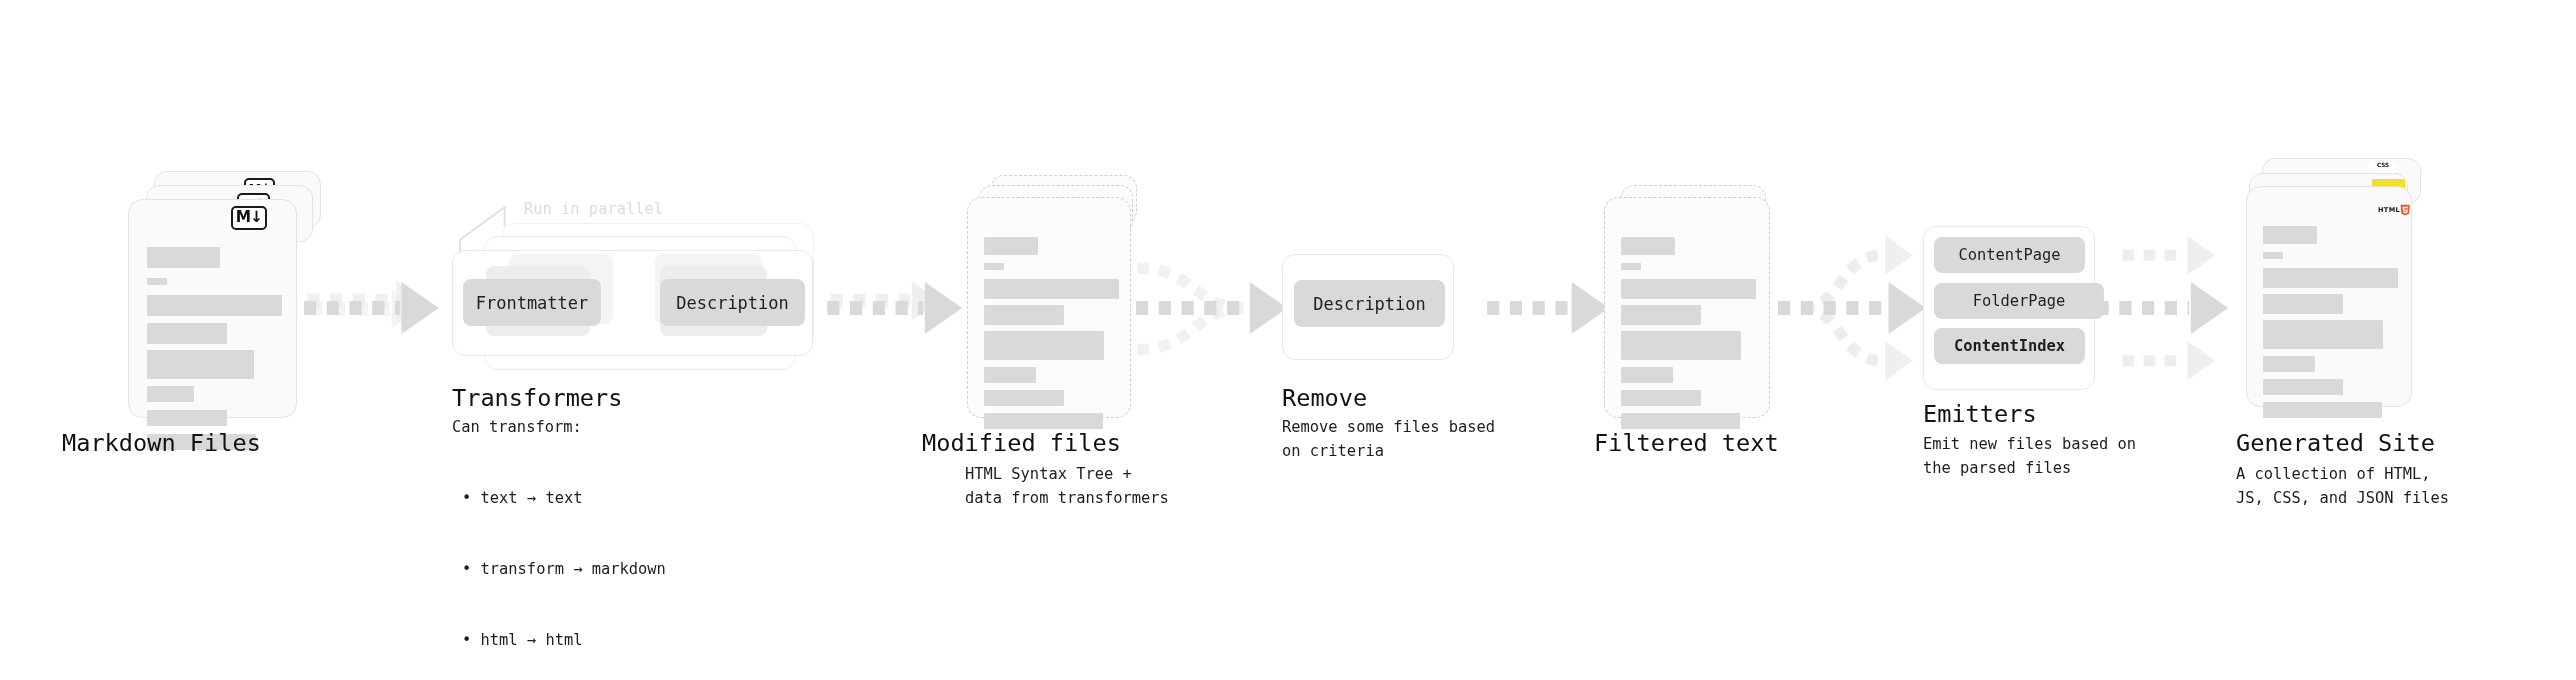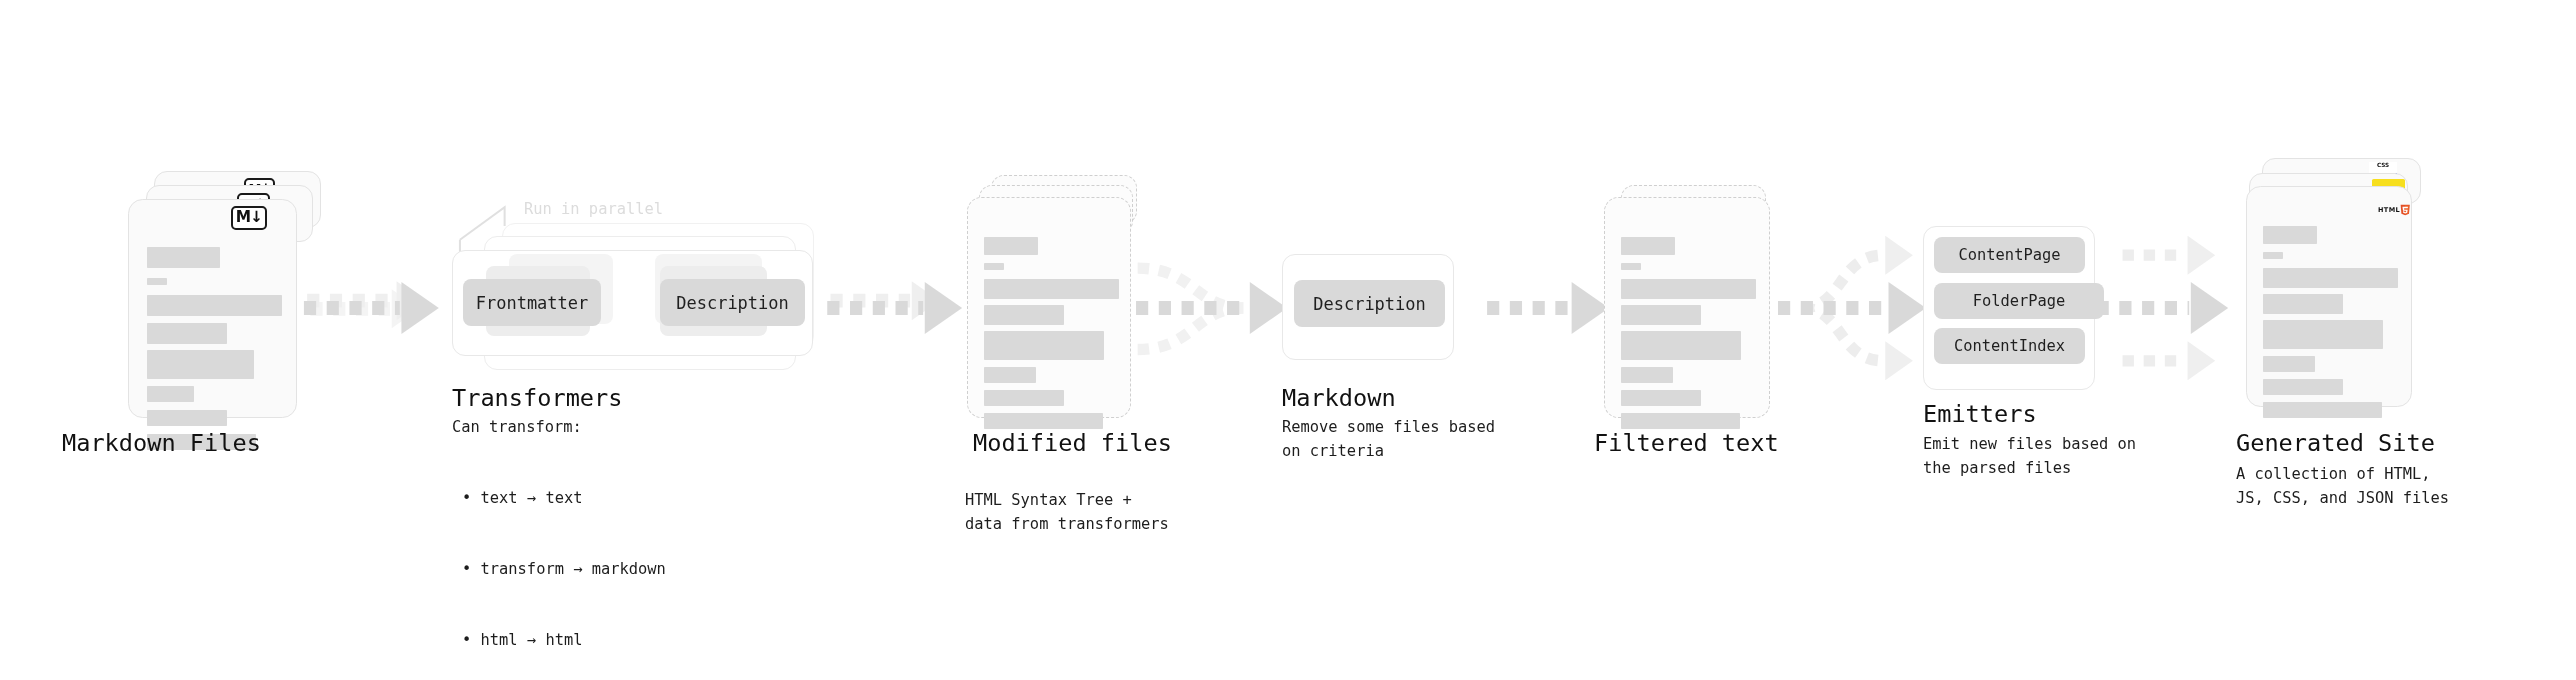--- a/index.html
+++ b/index.html
@@ -249,30 +249,30 @@
       <div class="bar" style="left:16.3px;top:39px;width:54px;height:18px;"></div>
       <div class="bar" style="left:16.3px;top:65px;width:19.5px;height:6.5px;"></div>
       <div class="bar" style="left:16.3px;top:81px;width:135px;height:19.5px;"></div>
       <div class="bar" style="left:16.3px;top:107px;width:80px;height:19.5px;"></div>
       <div class="bar" style="left:16.3px;top:133px;width:120px;height:29px;"></div>
       <div class="bar" style="left:16.3px;top:169px;width:52px;height:16.3px;"></div>
       <div class="bar" style="left:16.3px;top:192px;width:80px;height:16.3px;"></div>
       <div class="bar" style="left:16.3px;top:215px;width:119px;height:16.3px;"></div>
     </div>
 
-    <div class="title" style="left:973px;top:429px;">Modified files</div>
-    <div class="desc" style="left:965px;top:489px;">HTML Syntax Tree +
+    <div class="title" style="left:922px;top:429px;">Modified files</div>
+    <div class="desc" style="left:965px;top:463px;">HTML Syntax Tree +
 data from transformers</div>
   </div>
 
   <div>
     <div class="stagebox" style="left:1282px;top:254px;width:172px;height:106px;"></div>
     <div class="chip" style="left:1294px;top:280px;width:151px;height:47px;">Description</div>
 
-    <div class="title" style="left:1282px;top:384px;">Markdown</div>
+    <div class="title" style="left:1282px;top:384px;">Remove</div>
     <div class="desc" style="left:1282px;top:416px;">Remove some files based
 on criteria</div>
   </div>
 
   <div>
     <div class="card dashed" style="left:1621px;top:185px;width:145px;height:46px;border-radius:13px;"></div>
     <div class="card dashed" style="left:1604px;top:197px;width:166px;height:221px;">
       <div class="bar" style="left:16.3px;top:39px;width:54px;height:18px;"></div>
       <div class="bar" style="left:16.3px;top:65px;width:19.5px;height:6.5px;"></div>
       <div class="bar" style="left:16.3px;top:81px;width:135px;height:19.5px;"></div>
@@ -283,21 +283,21 @@
       <div class="bar" style="left:16.3px;top:215px;width:119px;height:16.3px;"></div>
     </div>
 
     <div class="title" style="left:1594px;top:429px;">Filtered text</div>
   </div>
 
   <div>
     <div class="stagebox" style="left:1923px;top:226px;width:172px;height:164px;"></div>
     <div class="chip" style="left:1934px;top:237px;width:151px;height:36px;font-size:15.4px;">ContentPage</div>
     <div class="chip" style="left:1934px;top:283px;width:170px;height:36px;font-size:15.4px;">FolderPage</div>
-    <div class="chip" style="left:1934px;top:328px;width:151px;height:36px;font-size:15.4px;">ContentIndex</div>
+    <div class="chip" style="left:1934px;top:328px;width:151px;height:36px;font-size:15.4px;font-weight:bold;">ContentIndex</div>
 
     <div class="title" style="left:1923px;top:400px;">Emitters</div>
     <div class="desc" style="left:1923px;top:433px;">Emit new files based on
 the parsed files</div>
   </div>
 
   <div>
 
     <div class="card" style="left:2262px;top:158px;width:159px;height:46px;border-radius:13px;"></div>
     <div class="css-badge" style="left:2369px;top:162px;">

